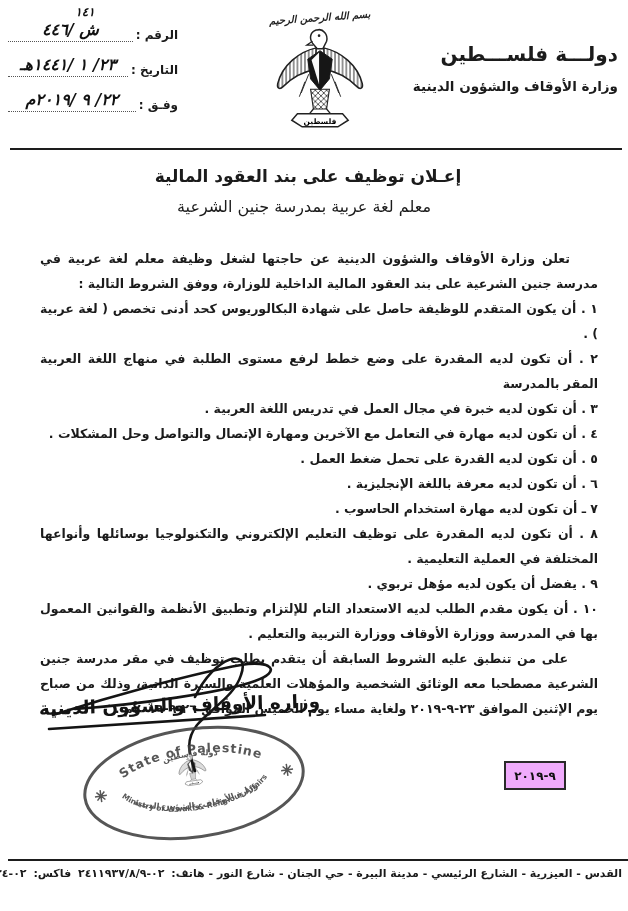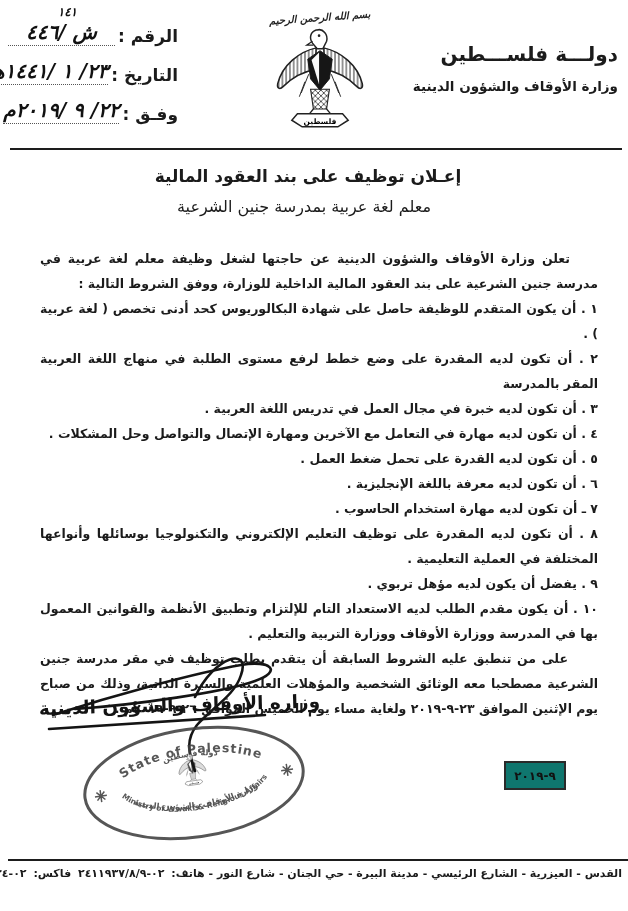--- a/index.html
+++ b/index.html
@@ -3,23 +3,23 @@
 <meta charset="utf-8">
 <style>
   html,body{margin:0;padding:0;background:#e8e8e8;}
   .page{
     position:relative;width:628px;height:911px;margin:0 auto;background:#ffffff;
     font-family:"DejaVu Sans","Liberation Sans",sans-serif;color:#1b1b1b;overflow:hidden;
   }
   
   .ref-block{position:absolute;top:20px;left:8px;width:170px;direction:rtl;}
   .ref-row{display:flex;align-items:flex-end;margin-bottom:13px;}
-  .ref-label{font-size:17px;font-weight:700;white-space:nowrap;padding-left:3px;}
+  .ref-label{font-size:12px;font-weight:700;white-space:nowrap;padding-left:3px;}
   .ref-line{flex:1;border-bottom:1px dotted #555;text-align:center;position:relative;padding-bottom:1px;min-height:20px;}
-  .hand{font-family:"DejaVu Serif","Liberation Serif",serif;font-style:italic;font-weight:700;font-size:20px;color:#111;white-space:nowrap;}
+  .hand{font-family:"DejaVu Serif","Liberation Serif",serif;font-style:italic;font-weight:700;font-size:16px;color:#111;white-space:nowrap;}
   .sup{position:absolute;top:-15px;right:38px;font-size:12px;}
   .emblem-block{position:absolute;top:6px;left:247px;width:146px;text-align:center;}
   .bismillah{font-size:10px;font-weight:700;font-style:italic;transform:rotate(-4deg);display:inline-block;color:#222;margin-bottom:1px;}
   .state-block{position:absolute;top:42px;right:10px;width:228px;text-align:right;direction:rtl;}
   .state-name{font-size:20px;font-weight:700;letter-spacing:0.5px;}
   .ministry-name{font-size:13.5px;font-weight:700;margin-top:12px;}
   .top-rule{position:absolute;top:148px;left:10px;right:6px;border-top:2.5px solid #1d1d1d;}
   
   .title-block{position:absolute;top:166px;left:0;right:12px;text-align:center;direction:rtl;}
   .title-main{font-size:17px;font-weight:700;margin:0;}
@@ -28,21 +28,21 @@
   .body-col{position:absolute;top:246px;right:30px;left:40px;direction:rtl;
     font-size:12.5px;font-weight:700;line-height:25px;text-align:justify;}
   .body-col p{margin:0;}
   .intro{text-indent:28px;}
   .closing{text-indent:30px;}
   
   .sig-flourish{position:absolute;left:45px;top:645px;width:270px;height:130px;pointer-events:none;}
   .hand-ministry{position:absolute;left:58px;top:694px;width:262px;direction:rtl;text-align:center;
     font-size:18.5px;font-weight:700;color:#131313;transform:rotate(-1.5deg);white-space:nowrap;}
   .stamp{position:absolute;left:78px;top:724px;width:232px;height:118px;transform:rotate(-8deg);opacity:.88;}
-  .date-box{position:absolute;left:504px;top:761px;width:58px;height:25px;background:#0f766e;
+  .date-box{position:absolute;left:504px;top:761px;width:58px;height:25px;background:#f0abfc;
     border:2px solid #2a2a2a;display:flex;align-items:center;justify-content:center;
     direction:rtl;font-size:12px;font-weight:700;letter-spacing:1px;color:#111;}
   
   .footer-rule{position:absolute;top:859px;left:8px;right:0;border-top:2px solid #1d1d1d;}
   .footer-text{position:absolute;top:867px;left:2px;right:6px;direction:rtl;text-align:center;
     font-size:11px;font-weight:700;white-space:nowrap;}
   .ltr-num{direction:ltr;unicode-bidi:isolate;margin:0 3px;}
   .hidden-defs{position:absolute;width:0;height:0;overflow:hidden;}
 </style>
 </head>

